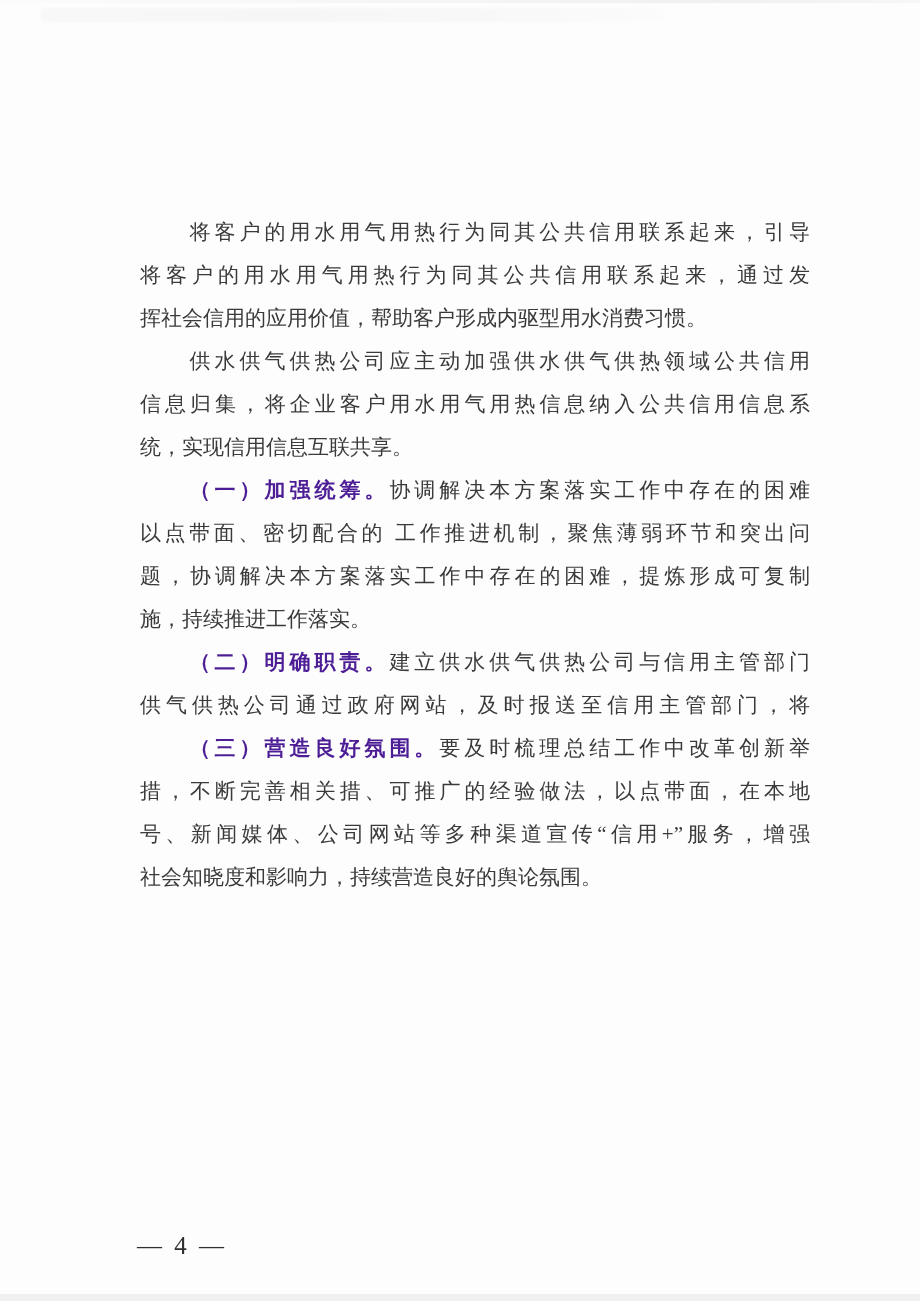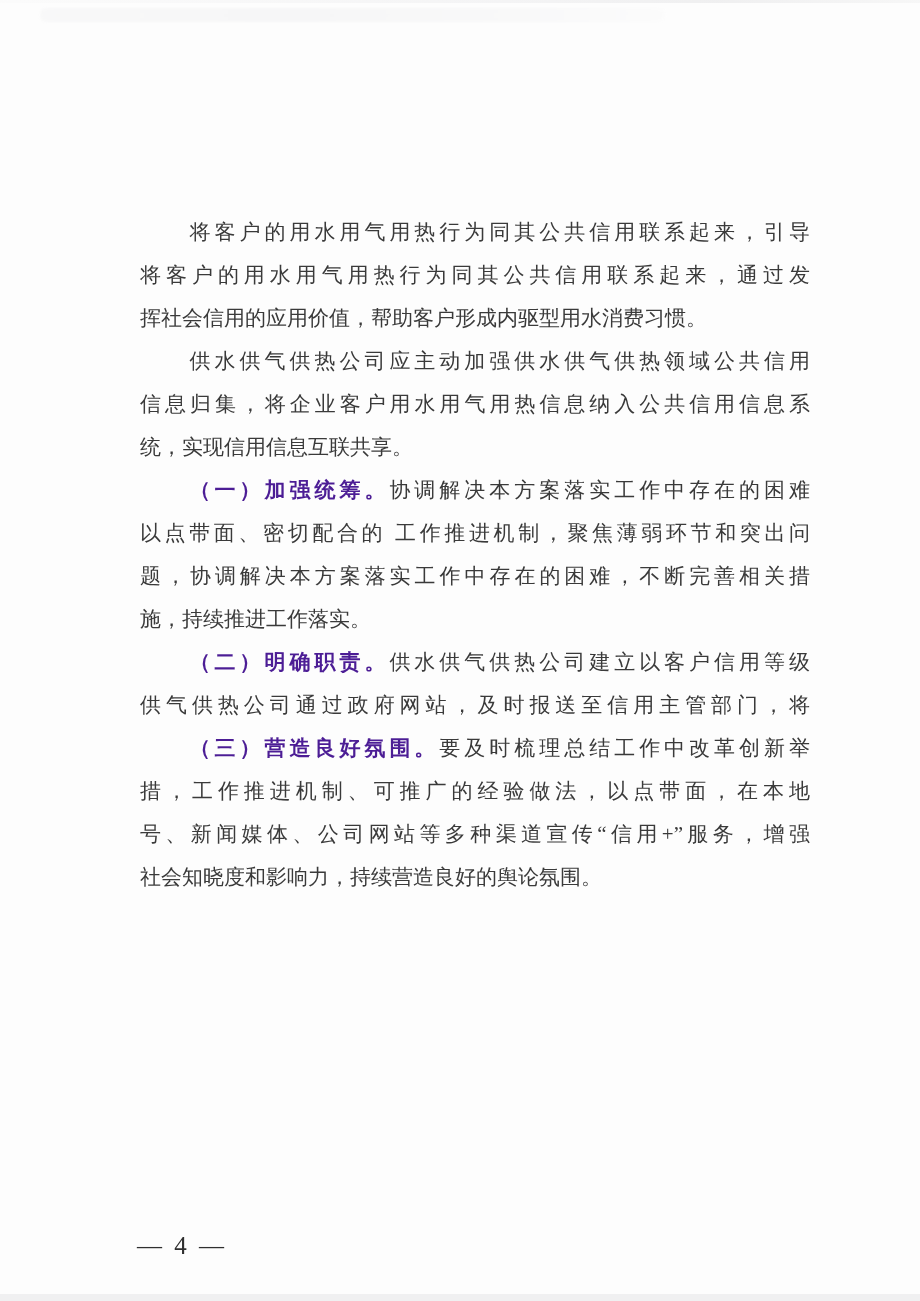--- a/index.html
+++ b/index.html
@@ -99,28 +99,28 @@
     <div class="line">将客户的用水用气用热行为同其公共信用联系起来，通过发</div>
     <div class="line last">挥社会信用的应用价值，帮助客户形成内驱型用水消费习惯。</div>
 
     <div class="line indent">供水供气供热公司应主动加强供水供气供热领域公共信用</div>
     <div class="line">信息归集，将企业客户用水用气用热信息纳入公共信用信息系</div>
     <div class="line last">统，实现信用信息互联共享。</div>
 
 
     <div class="line indent"><span class="lead">（一）加强统筹。</span><span>协调解决本方案落实工作中存在的困难</span></div>
     <div class="line">以点带面、密切配合的 工作推进机制，聚焦薄弱环节和突出问</div>
-    <div class="line">题，协调解决本方案落实工作中存在的困难，不断完善相关措</div>
+    <div class="line">题，协调解决本方案落实工作中存在的困难，提炼形成可复制</div>
     <div class="line last">施，持续推进工作落实。</div>
 
-    <div class="line indent"><span class="lead">（二）明确职责。</span><span>供水供气供热公司建立以客户信用等级</span></div>
+    <div class="line indent"><span class="lead">（二）明确职责。</span><span>建立供水供气供热公司与信用主管部门</span></div>
     <div class="line">供气供热公司通过政府网站，及时报送至信用主管部门，将</div>
 
     <div class="line indent"><span class="lead">（三）营造良好氛围。</span><span>要及时梳理总结工作中改革创新举</span></div>
-    <div class="line">措，工作推进机制、可推广的经验做法，以点带面，在本地</div>
+    <div class="line">措，不断完善相关措、可推广的经验做法，以点带面，在本地</div>
     <div class="line">号、新闻媒体、公司网站等多种渠道宣传“信用+”服务，增强</div>
     <div class="line last">社会知晓度和影响力，持续营造良好的舆论氛围。</div>
 
   </div>
 
   <div class="page-number">— 4 —</div>
 
   <div class="artifact-bottom-band"></div>
 
 </div>

